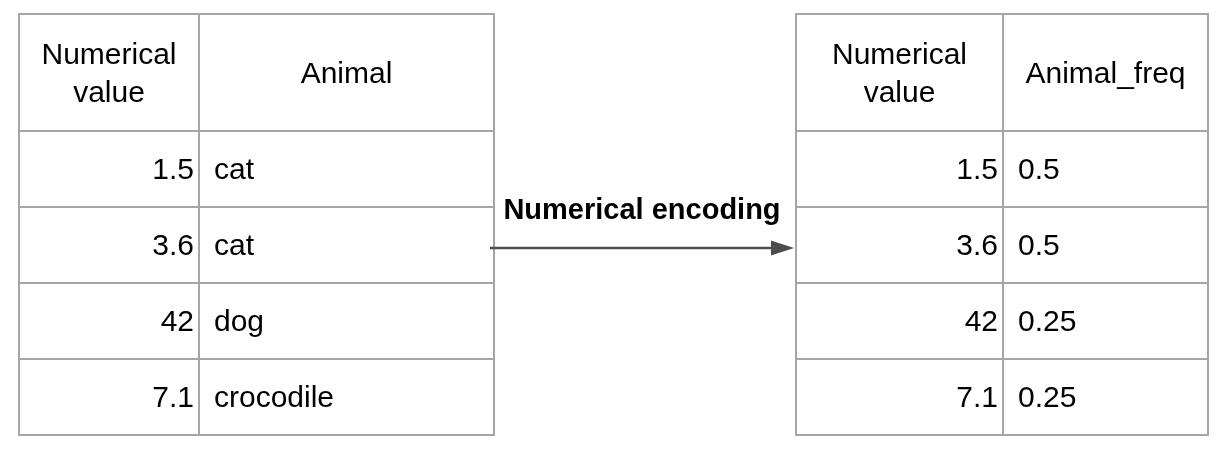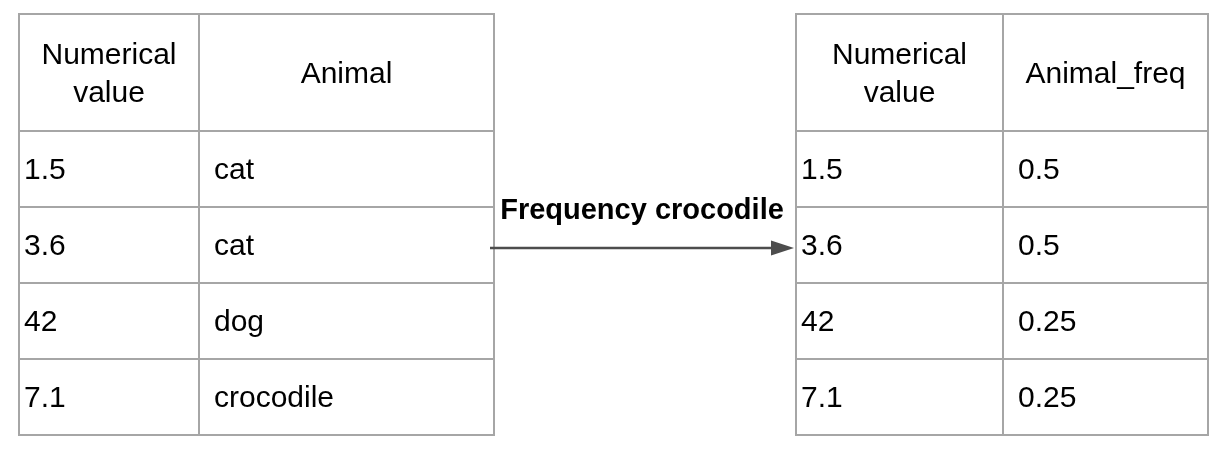--- a/index.html
+++ b/index.html
@@ -27,21 +27,21 @@
   }
   .tbl-left  { left: 18px;  top: 13px; width: 475px; }
   .tbl-right { left: 795px; top: 13px; width: 412px; }
   tr.header-row { height: 117px; }
   tr.data-row   { height: 76px; }
   td.header-cell {
     text-align: center;
     padding: 0 12px;
   }
   td.num-cell {
-    text-align: left;
+    text-align: right;
     padding: 0 4px;
     border-radius: 30px;
   }
   td.val-cell {
     text-align: left;
     padding: 0 6px 0 14px;
     margin-left: 28px;
   }
   .transform-label {
     position: absolute;
@@ -89,21 +89,21 @@
       <td class="num-cell">42</td>
       <td class="val-cell">dog</td>
     </tr>
     <tr class="data-row">
       <td class="num-cell">7.1</td>
       <td class="val-cell">crocodile</td>
     </tr>
   </tbody>
     </table>
 
-  <div class="transform-label">Frequency crocodile</div>
+  <div class="transform-label">Numerical encoding</div>
   <svg class="arrow" viewBox="0 0 306 20" xmlns="http://www.w3.org/2000/svg">
     <line x1="1" y1="10" x2="284" y2="10" stroke="#4d4d4d" stroke-width="2.5"></line>
     <polygon points="282,2.5 305,10 282,17.5" fill="#4d4d4d"></polygon>
   </svg>
 
   <table class="tbl tbl-right">
     <colgroup>
         <col style="width:207px">
         <col style="width:205px">
       </colgroup>

